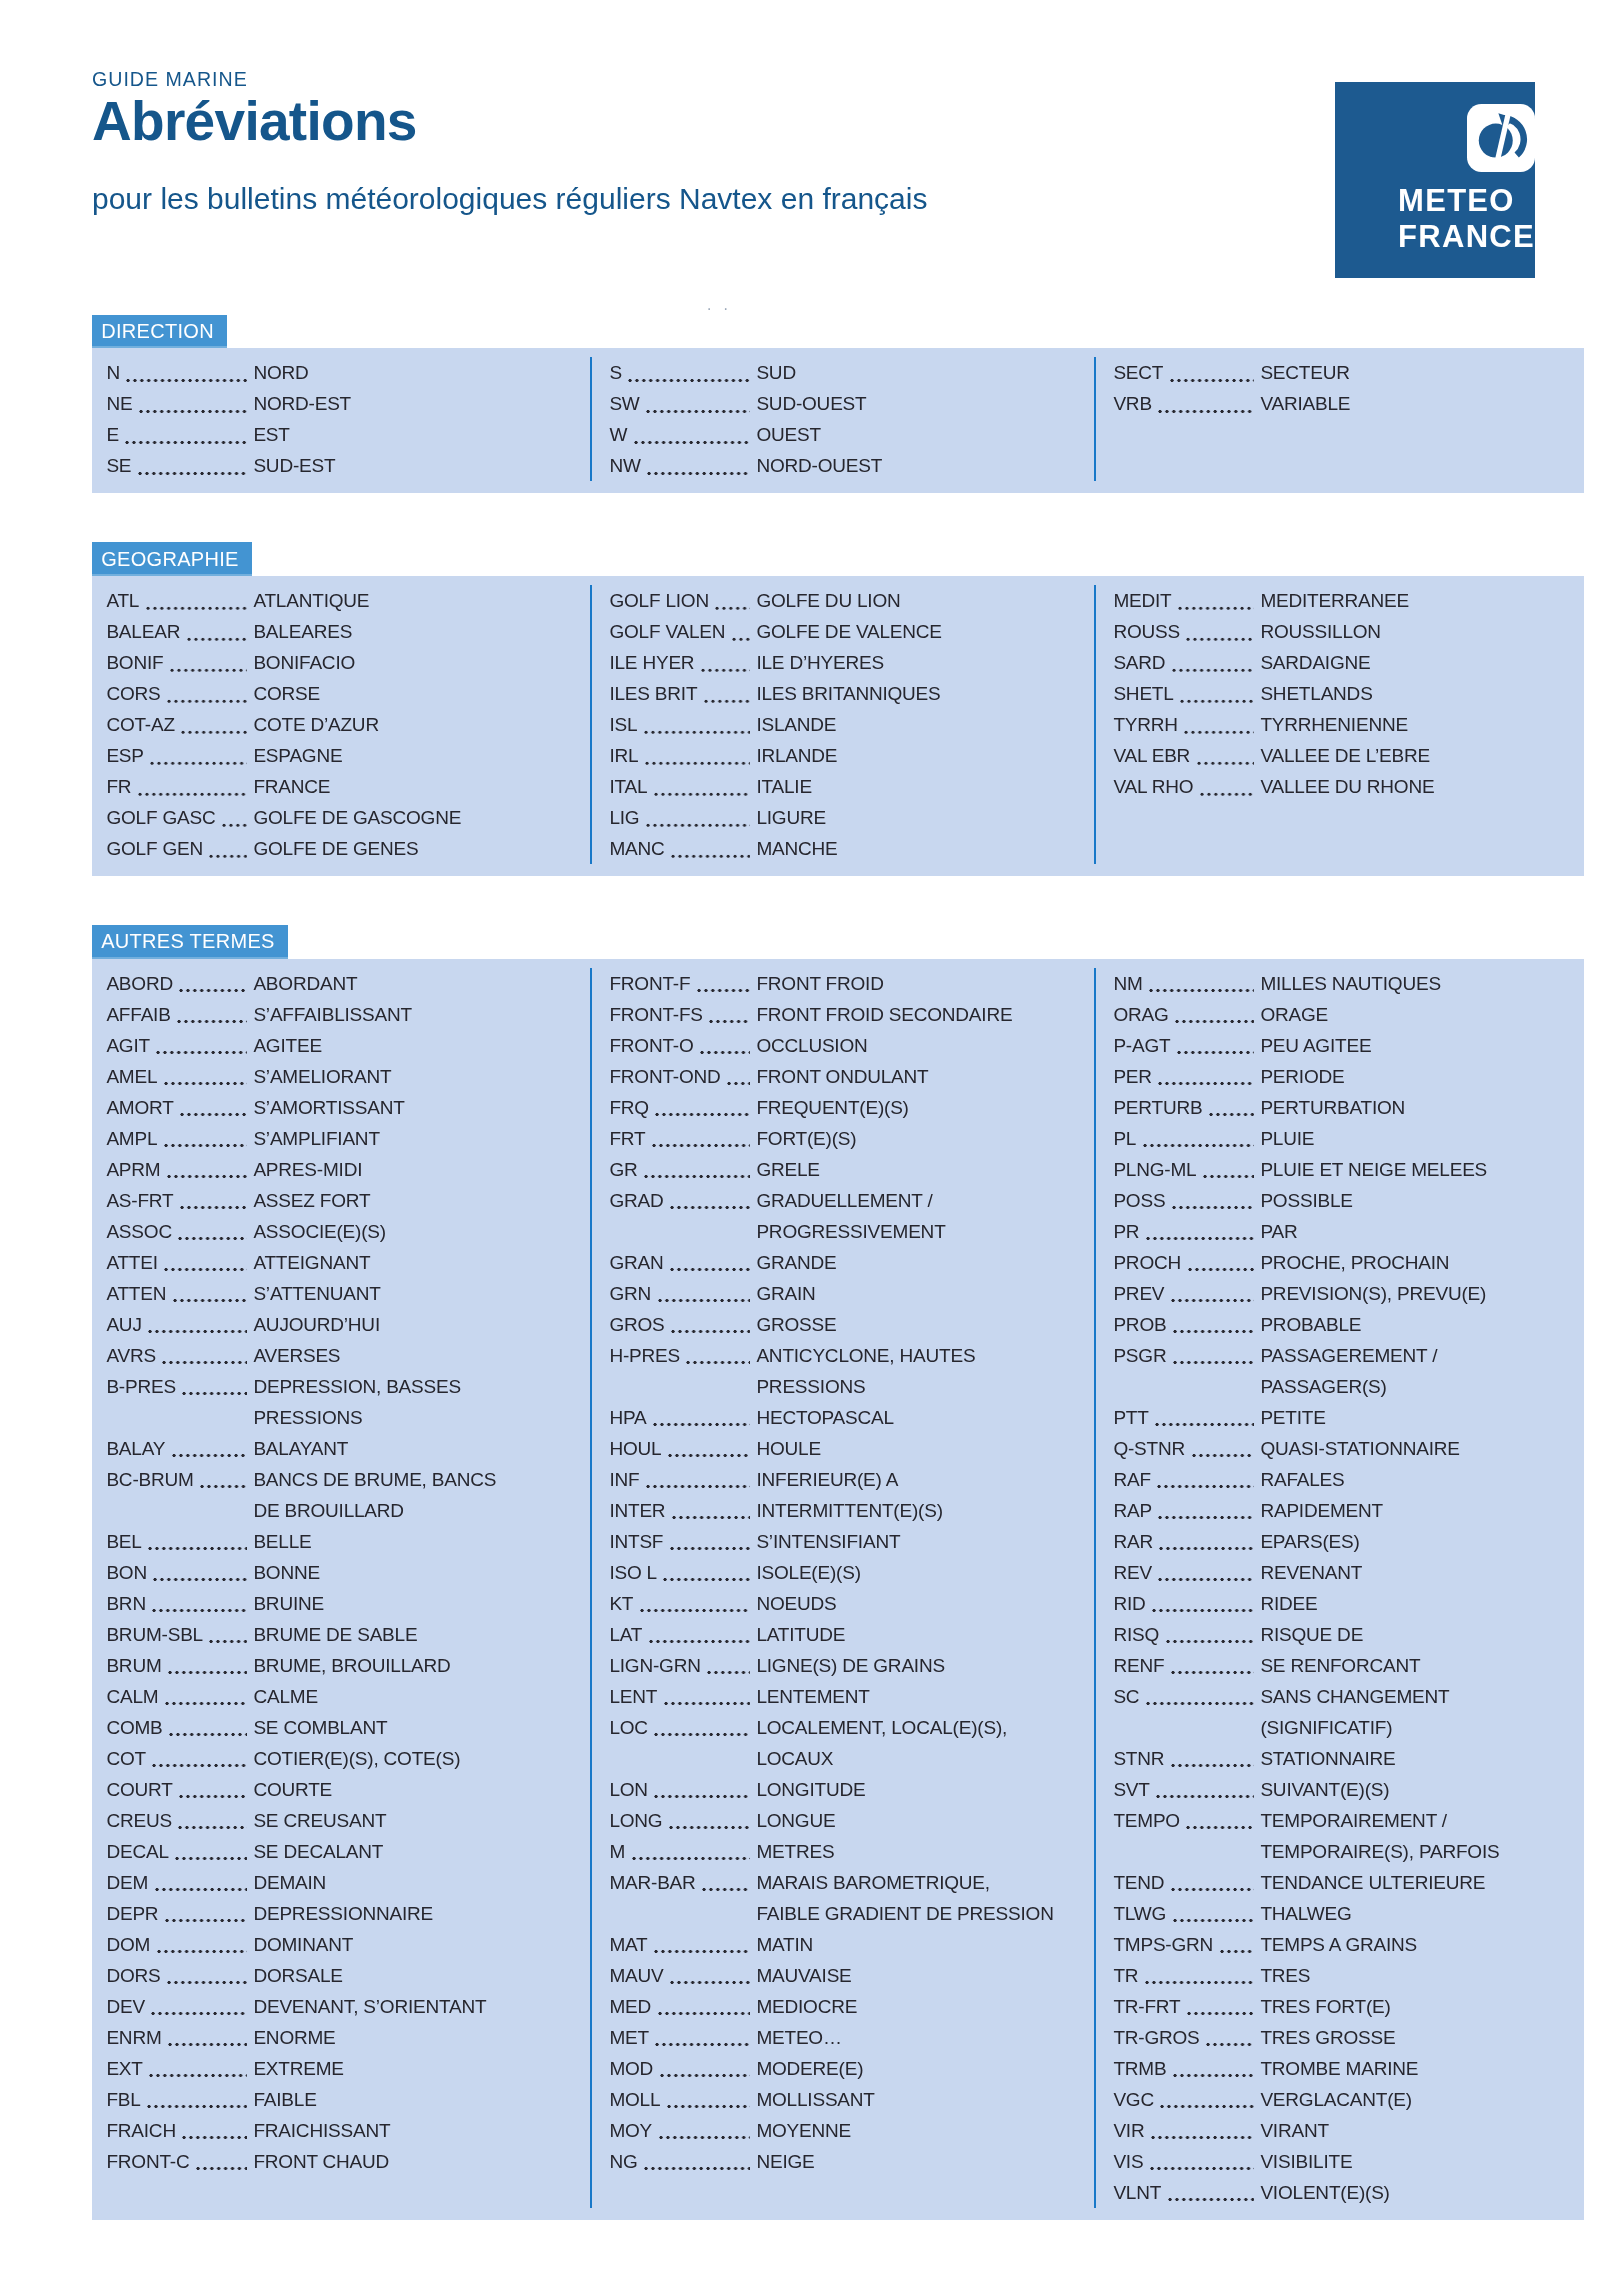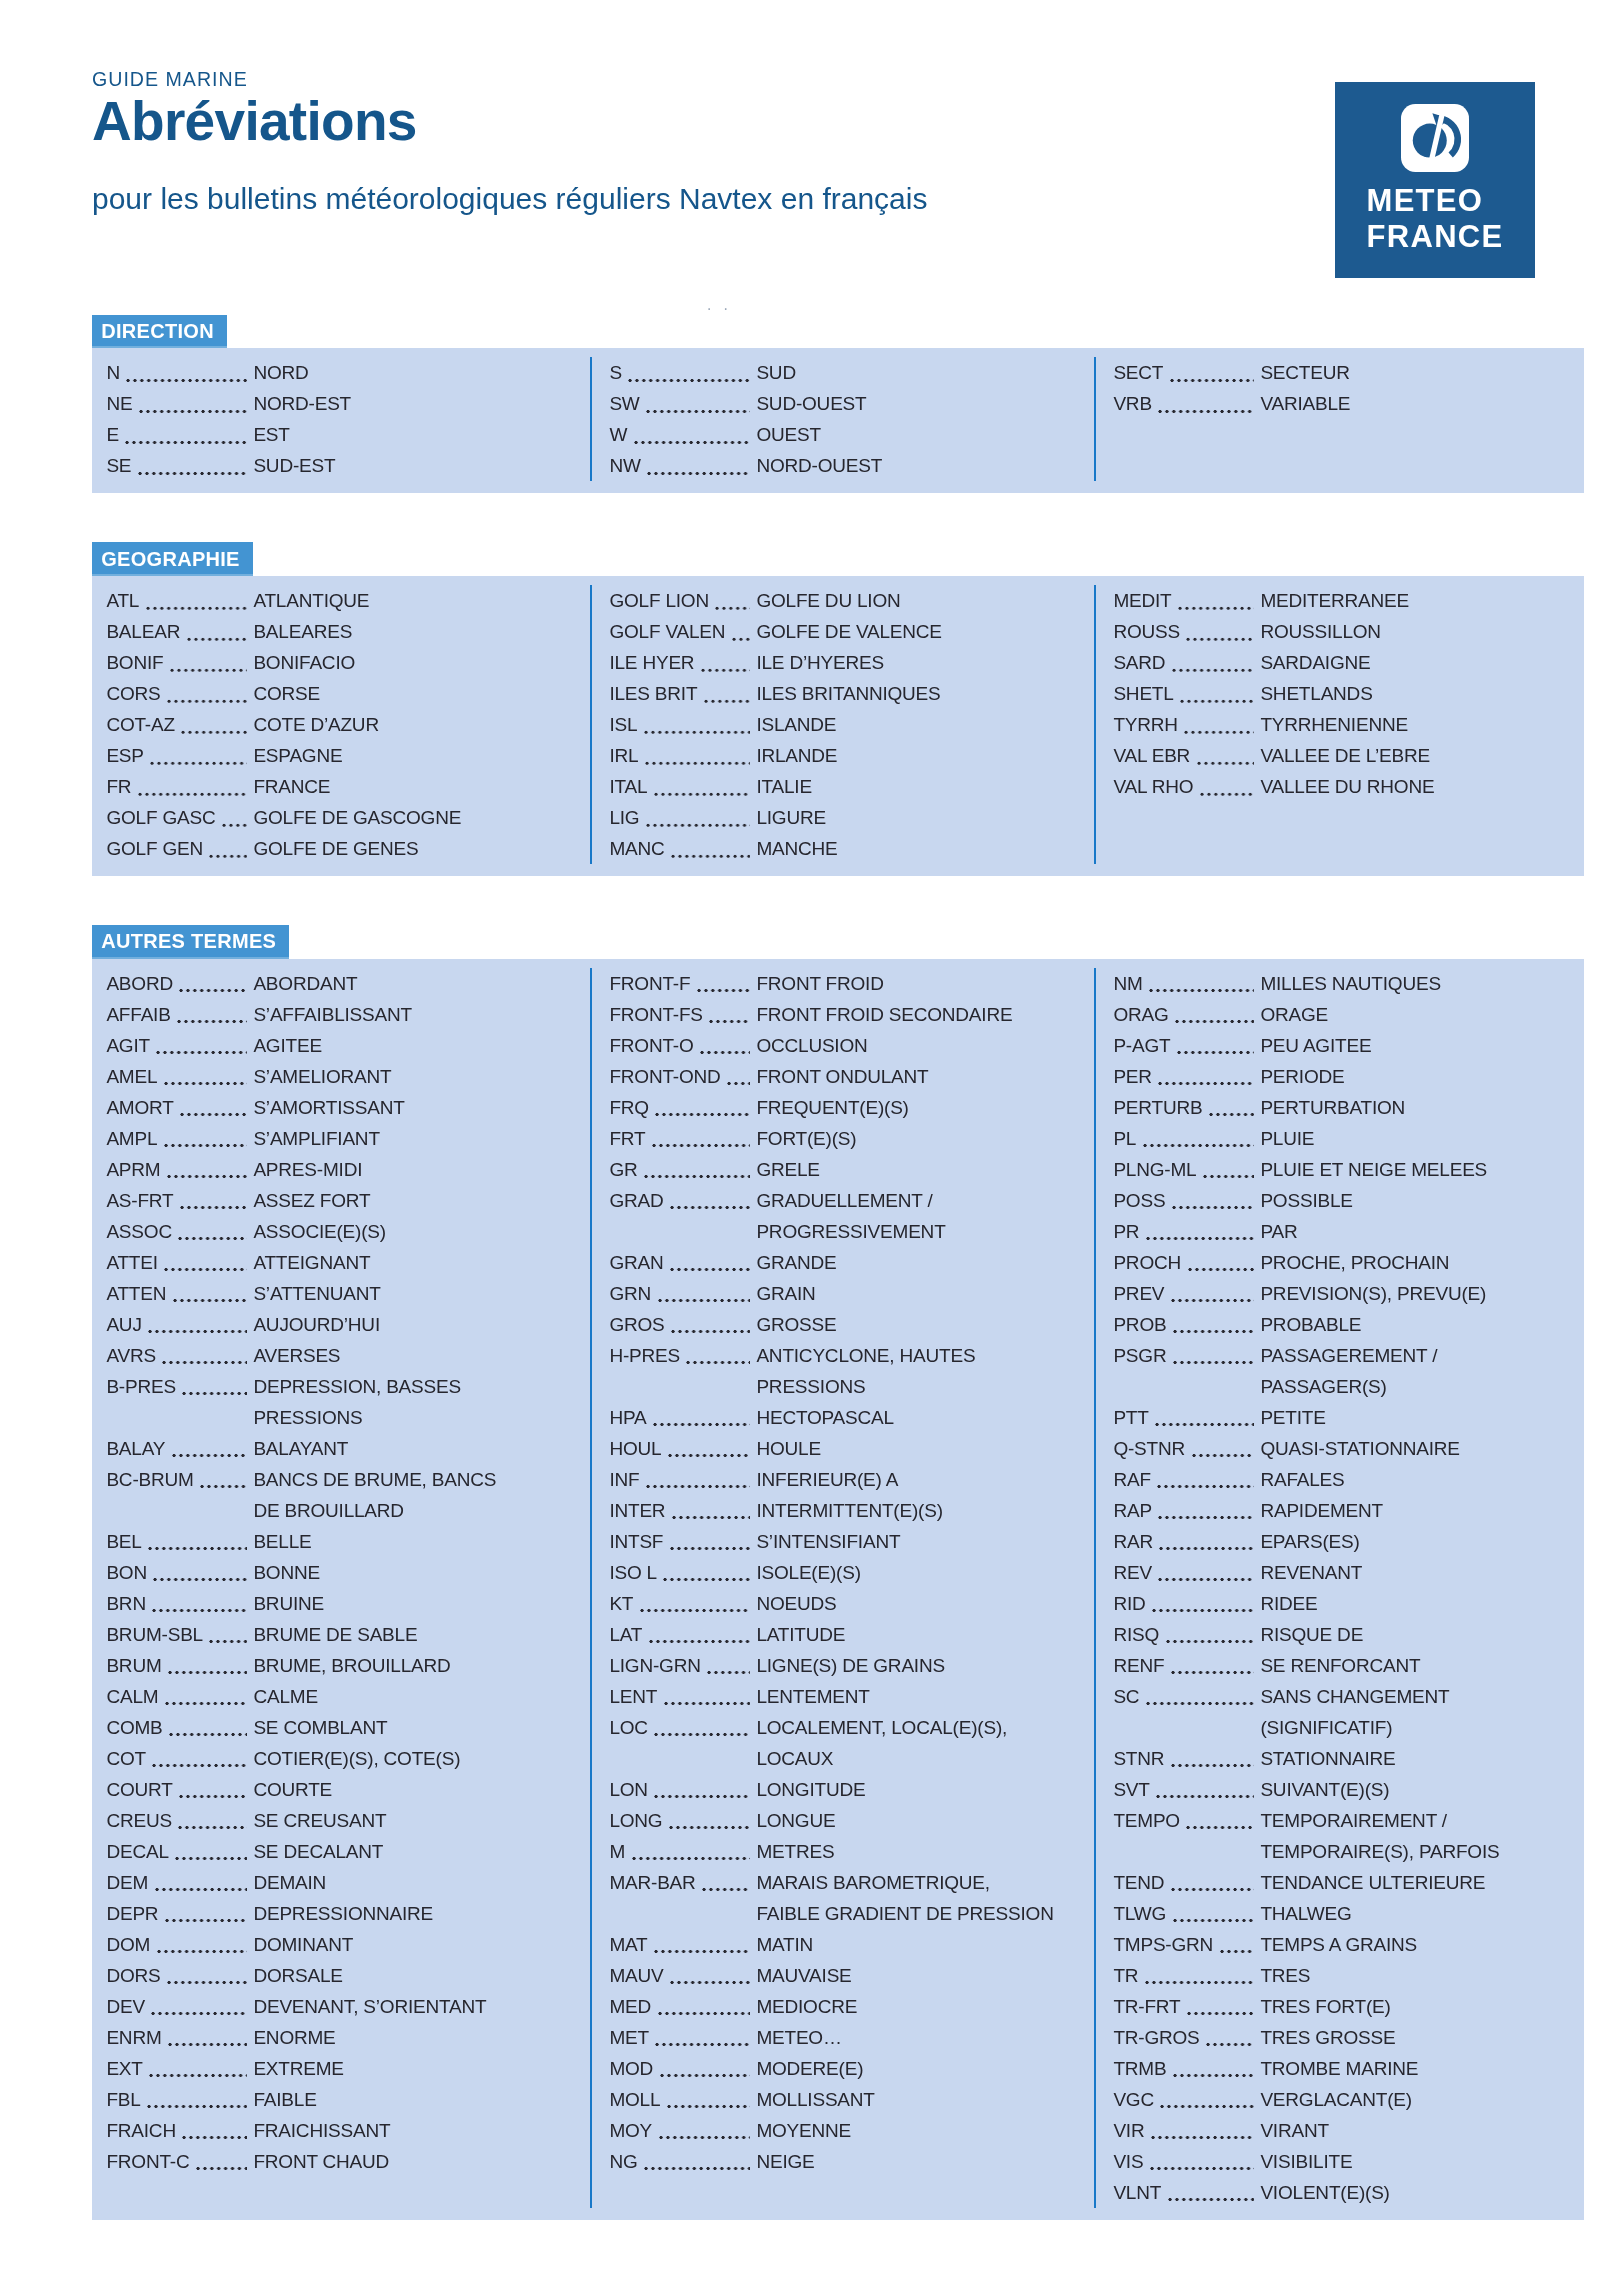--- a/index.html
+++ b/index.html
@@ -25,31 +25,31 @@
     font-size:55px;font-weight:700;color:var(--blue-dark);
     line-height:58px;letter-spacing:-0.7px;
   }
   .subtitle{
     margin-top:30px;font-size:30px;font-weight:400;color:var(--blue-dark);line-height:37px;
   }
   .stray{position:absolute;left:707px;top:296px;color:#9aa7b8;font-size:15.7px;letter-spacing:3.9px;}
   
   .logo{
     position:absolute;top:82px;right:88px;width:200px;height:196px;
-    background:var(--logo-bg);display:flex;flex-direction:column;align-items:center;
+    background:var(--logo-bg);display:flex;flex-direction:column;align-items:flex-end;
   }
   .logo-tile{margin-top:22px;width:68px;height:68px;}
   .logo-text{margin-top:10.5px;text-align:left;color:#fff;font-weight:700;
     font-size:31px;line-height:36px;letter-spacing:1.3px;}
   
   .sections{margin-top:98px;}
   .section{margin-top:49px;}
   .section:first-child{margin-top:0;}
   .tab{
-    display:inline-block;background:var(--tab-bg);color:#fff;font-weight:700;
+    display:inline-block;background:var(--tab-bg);color:#fff;font-weight:400;
     font-size:20px;line-height:20px;padding:6.5px 13px 7.2px 9.2px;letter-spacing:0.3px;
     box-shadow:inset 0 -2px 0 rgba(255,255,255,0.25);
   }
   .panel{
     background:var(--panel-bg);
     display:grid;grid-template-columns:484px 504px 1fr;
     padding:9.2px 5.2px 11.8px 14.4px;
   }
   .col{padding-right:13px;}
   .col.col-sep{border-left:2.6px solid var(--sep);padding-left:17px;}

